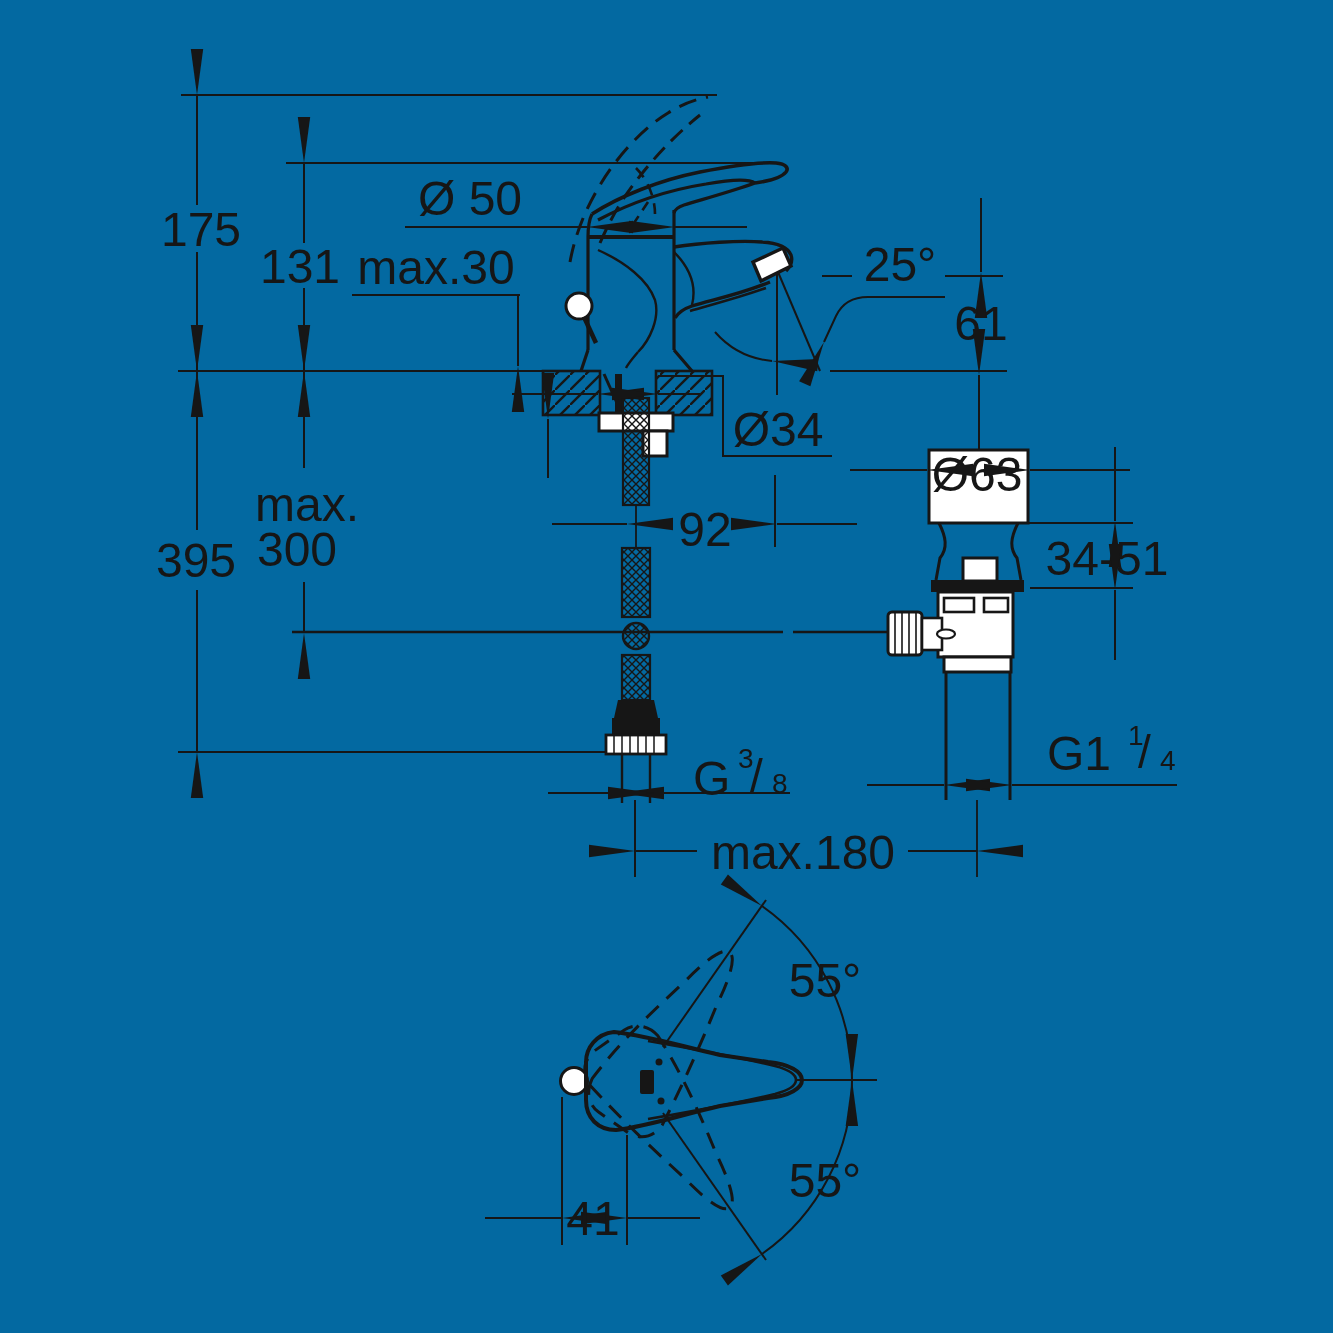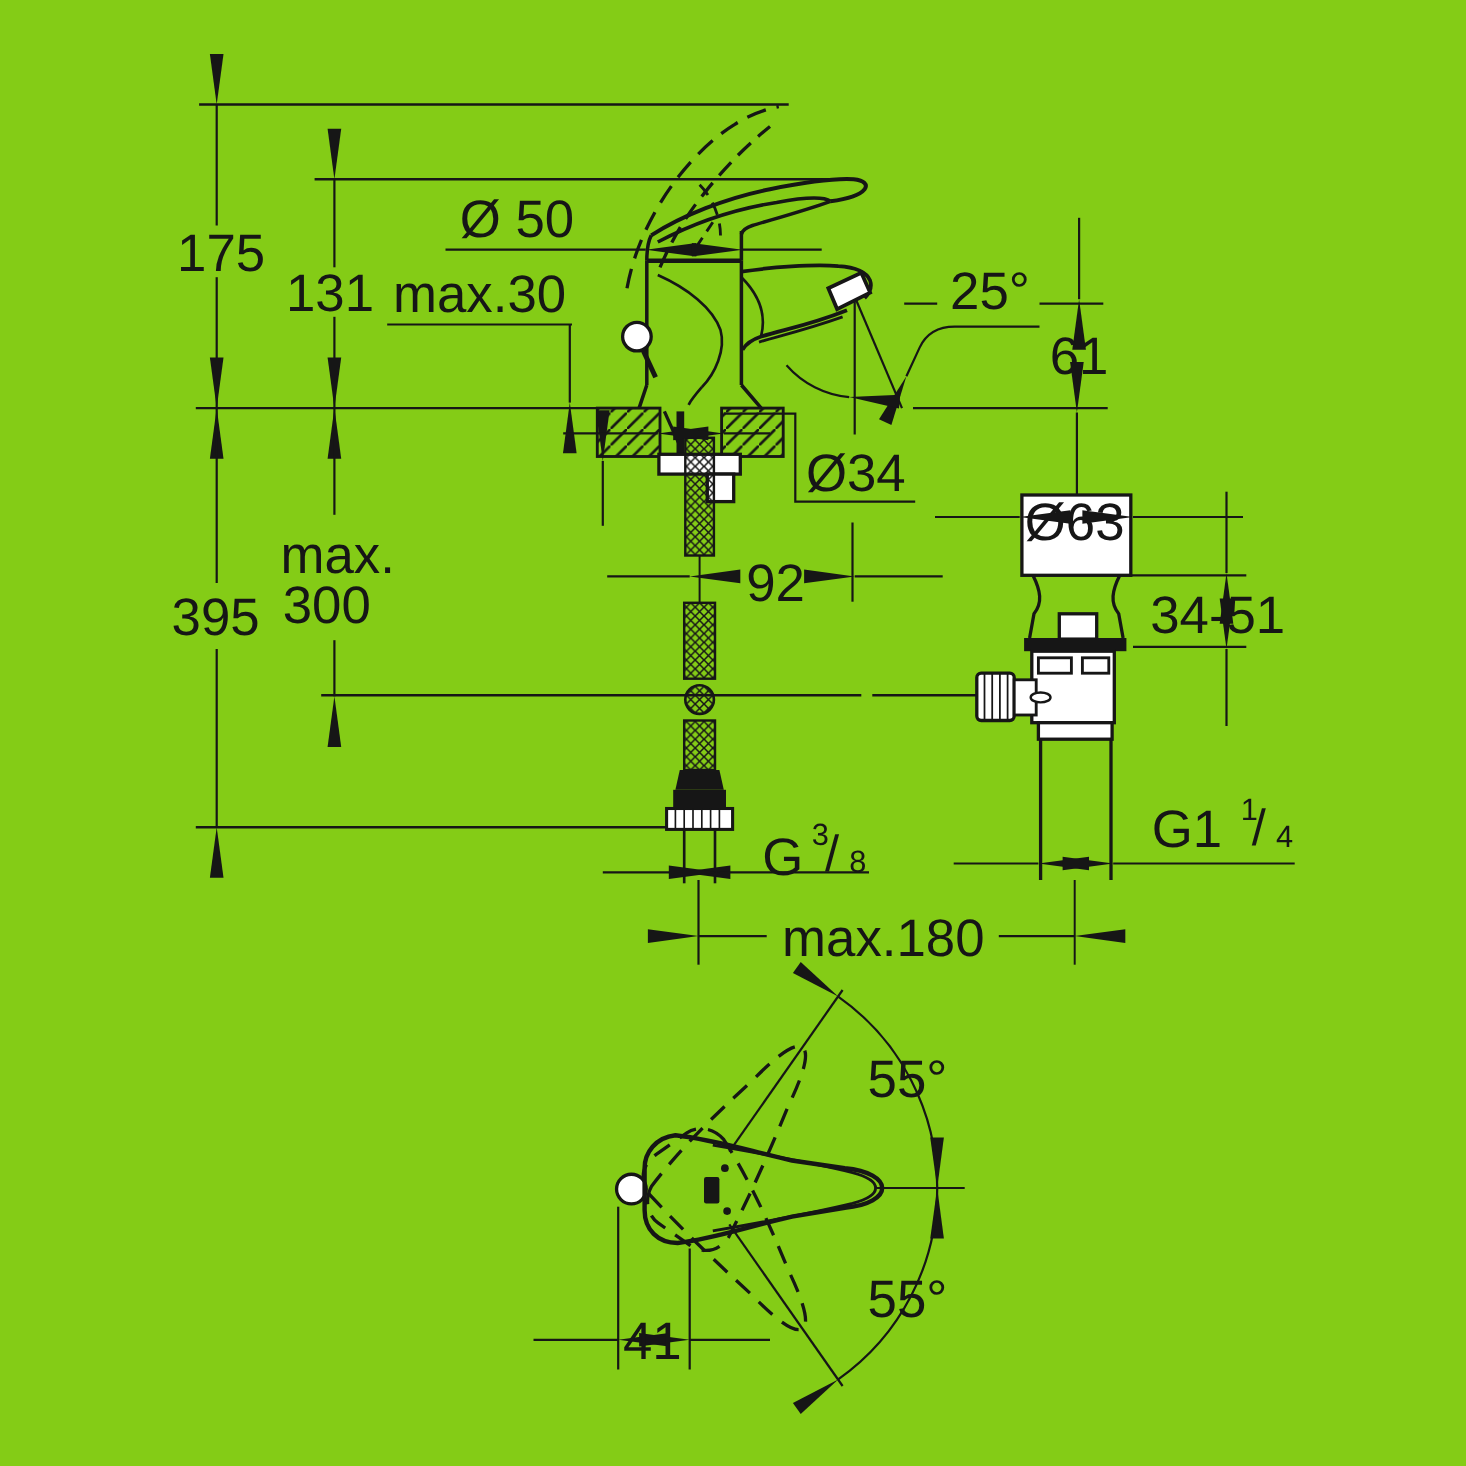--- a/index.html
+++ b/index.html
@@ -1,16 +1,16 @@
 <!DOCTYPE html>
 <html><head>
 <meta charset="utf-8">
 <style>
   html,body{margin:0;padding:0;background:#ffffff;}
-  .stage{width:1333px;height:1333px;background:#84cc16;position:relative;font-family:"Liberation Sans",sans-serif;text-decoration:underline;}
+  .stage{width:1333px;height:1333px;background:#0369a1;position:relative;font-family:"Liberation Sans",sans-serif;text-decoration:underline;}
   svg{display:block;}
   text{fill:#161616;font-family:"Liberation Sans",sans-serif;}
   .dim{font-size:48px;}
   .small{font-size:28px;}
   .slash{font-size:46px;}
   .ln{stroke:#161616;fill:none;}
 </style>
 </head>
 <body>
 

